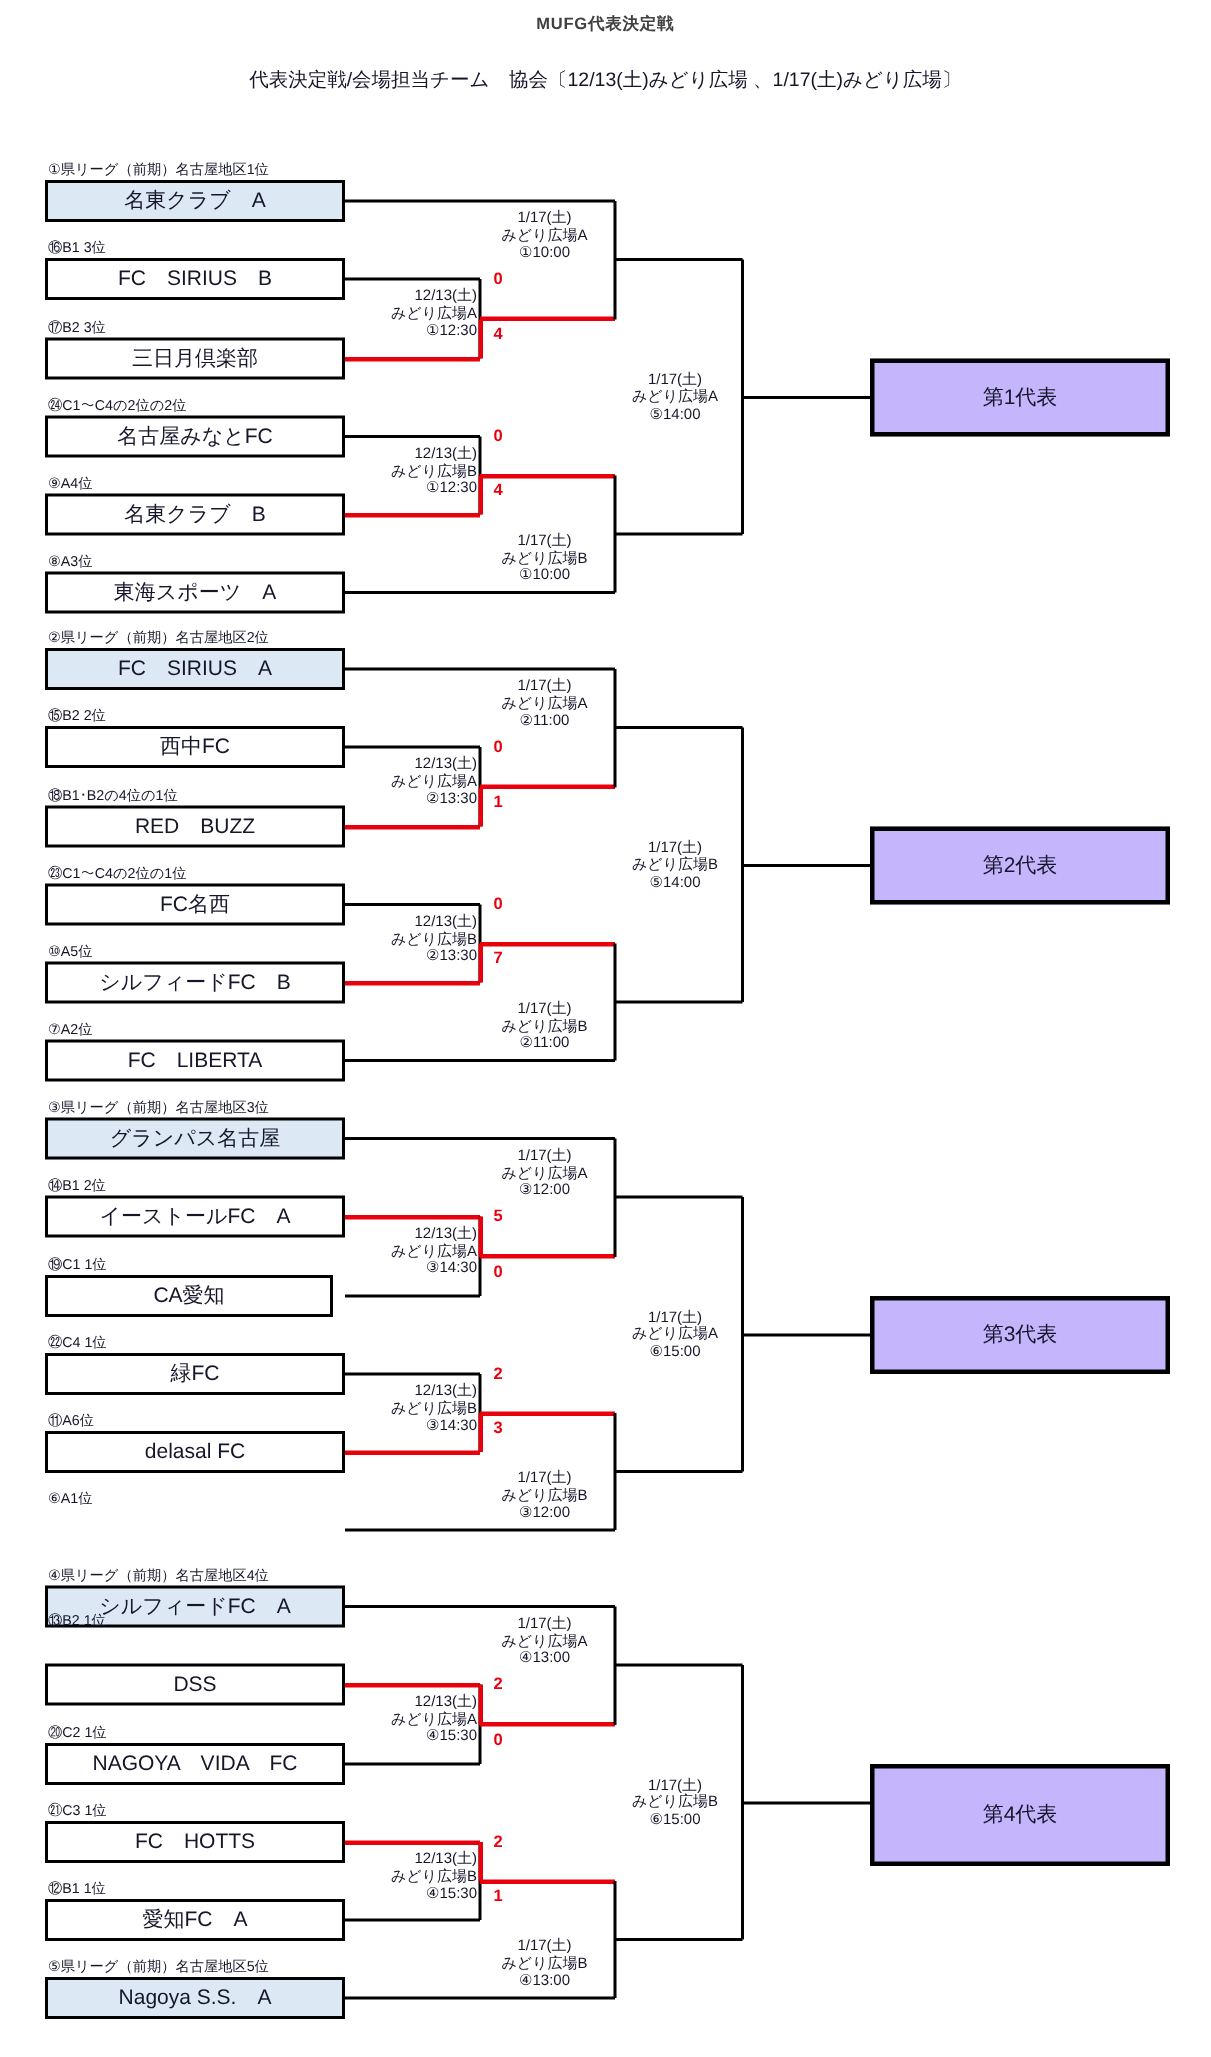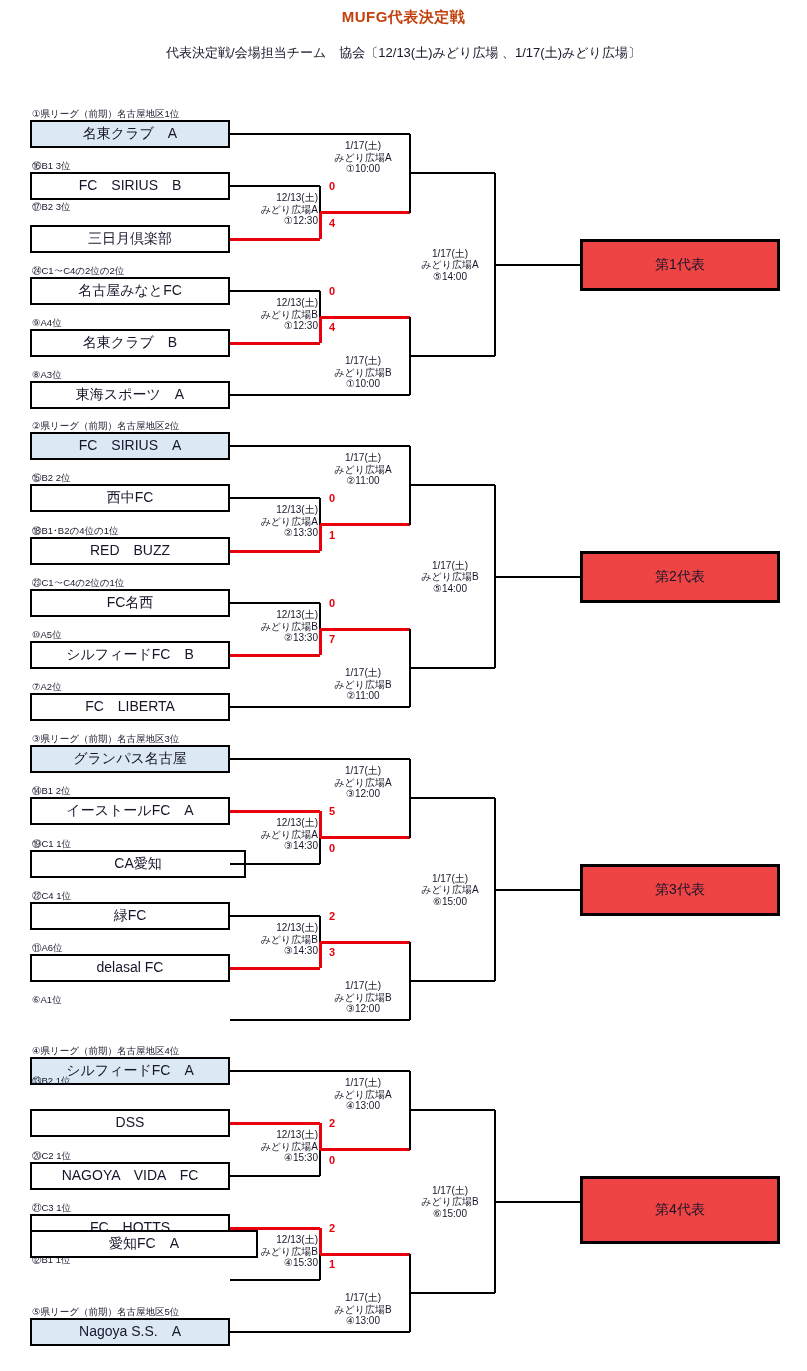--- a/index.html
+++ b/index.html
@@ -4,21 +4,21 @@
 <style>
   html,body{margin:0;padding:0;background:#ffffff;}
   body{
     width:807px;height:1371px;position:relative;overflow:hidden;
     font-family:"Liberation Sans","DejaVu Sans",sans-serif;
     color:#1a1a2e;
   }
 
   .title{
     position:absolute;left:0;top:8px;width:807px;text-align:center;
-    font-size:15px;font-weight:bold;letter-spacing:.5px;color:#c2410c;
+    font-size:11px;font-weight:bold;letter-spacing:.5px;color:#404040;
   }
   .subtitle{
     position:absolute;left:0;top:44px;width:807px;text-align:center;
     font-size:13px;color:#16162b;
   }
 
   
   .bracket{position:absolute;left:0;top:0;width:807px;height:1371px;}
 
   .seed-label{
@@ -28,21 +28,21 @@
   .team-box{
     position:absolute;box-sizing:border-box;
     border:2.5px solid #000;background:#ffffff;
     height:28px;line-height:23px;text-align:center;
     font-size:14px;color:#16162b;white-space:nowrap;overflow:hidden;
   }
   .team-box.seeded{background:#dce9f5;}
 
   .rep-box{
     position:absolute;box-sizing:border-box;
-    border:3px solid #000;background:#ef4444;
+    border:3px solid #000;background:#c4b5fd;
     text-align:right;font-size:14px;color:#16162b;
     display:flex;align-items:center;justify-content:center;
   }
 
   .ln{position:absolute;background:#000;}
   .ln.red{background:#e8000d;}
 
   .minfo{
     position:absolute;font-size:10px;line-height:11.5px;color:#16162b;
     text-align:right;white-space:nowrap;
@@ -57,21 +57,21 @@
 <body>
 
 <div class="title">MUFG代表決定戦</div>
 <div class="subtitle">代表決定戦/会場担当チーム　協会〔12/13(土)みどり広場 、1/17(土)みどり広場〕</div>
 
 <div class="bracket" id="bracket">
     <div class="seed-label" style="left:32px;top:108px;">①県リーグ（前期）名古屋地区1位</div>
     <div class="team-box seeded" style="left:30px;top:120px;width:200px;">名東クラブ　A</div>
     <div class="seed-label" style="left:32px;top:160px;">⑯B1 3位</div>
     <div class="team-box" style="left:30px;top:172px;width:200px;">FC　SIRIUS　B</div>
-    <div class="seed-label" style="left:32px;top:201px;">⑰B2 3位</div>
+    <div class="seed-label" style="left:32px;top:213px;">⑰B2 3位</div>
     <div class="team-box" style="left:30px;top:225px;width:200px;">三日月倶楽部</div>
     <div class="seed-label" style="left:32px;top:265px;">㉔C1～C4の2位の2位</div>
     <div class="team-box" style="left:30px;top:277px;width:200px;">名古屋みなとFC</div>
     <div class="seed-label" style="left:32px;top:317px;">⑨A4位</div>
     <div class="team-box" style="left:30px;top:329px;width:200px;">名東クラブ　B</div>
     <div class="seed-label" style="left:32px;top:369px;">⑧A3位</div>
     <div class="team-box" style="left:30px;top:381px;width:200px;">東海スポーツ　A</div>
     <div class="ln" style="left:230px;top:185px;width:90px;height:2px;"></div>
     <div class="ln red" style="left:230px;top:237.5px;width:90px;height:3px;"></div>
     <div class="ln" style="left:319px;top:186px;width:2px;height:53px;"></div>
@@ -178,21 +178,21 @@
       <div>1/17(土)</div>
       <div>みどり広場B</div>
       <div>⑤14:00</div>
     </div>
     <div class="rep-box" style="left:580px;top:550.625px;width:200px;height:52px;">第2代表</div>
     <div class="seed-label" style="left:32px;top:733px;">③県リーグ（前期）名古屋地区3位</div>
     <div class="team-box seeded" style="left:30px;top:745px;width:200px;">グランパス名古屋</div>
     <div class="seed-label" style="left:32px;top:785px;">⑭B1 2位</div>
     <div class="team-box" style="left:30px;top:797px;width:200px;">イーストールFC　A</div>
     <div class="seed-label" style="left:32px;top:838px;">⑲C1 1位</div>
-    <div class="team-box" style="left:30px;top:850px;width:216px;">CA愛知</div>
+    <div class="team-box" style="left:30px;top:850px;width:192px;">CA愛知</div>
     <div class="seed-label" style="left:32px;top:890px;">㉒C4 1位</div>
     <div class="team-box" style="left:30px;top:902px;width:200px;">緑FC</div>
     <div class="seed-label" style="left:32px;top:942px;">⑪A6位</div>
     <div class="team-box" style="left:30px;top:954px;width:200px;">delasal FC</div>
     <div class="seed-label" style="left:32px;top:994px;">⑥A1位</div>
     <div class="ln red" style="left:230px;top:809.5px;width:90px;height:3px;"></div>
     <div class="ln" style="left:230px;top:863px;width:90px;height:2px;"></div>
     <div class="ln" style="left:319px;top:811px;width:2px;height:53px;"></div>
     <div class="ln red" style="left:318.5px;top:811px;width:3px;height:26.5px;"></div>
     <div class="ln red" style="left:320px;top:836px;width:90px;height:3px;"></div>
@@ -241,21 +241,21 @@
     <div class="rep-box" style="left:580px;top:863.625px;width:200px;height:52px;">第3代表</div>
     <div class="seed-label" style="left:32px;top:1045px;">④県リーグ（前期）名古屋地区4位</div>
     <div class="team-box seeded" style="left:30px;top:1057px;width:200px;">シルフィードFC　A</div>
     <div class="seed-label" style="left:32px;top:1075px;">⑬B2 1位</div>
     <div class="team-box" style="left:30px;top:1109px;width:200px;">DSS</div>
     <div class="seed-label" style="left:32px;top:1150px;">⑳C2 1位</div>
     <div class="team-box" style="left:30px;top:1162px;width:200px;">NAGOYA　VIDA　FC</div>
     <div class="seed-label" style="left:32px;top:1202px;">㉑C3 1位</div>
     <div class="team-box" style="left:30px;top:1214px;width:200px;">FC　HOTTS</div>
     <div class="seed-label" style="left:32px;top:1254px;">⑫B1 1位</div>
-    <div class="team-box" style="left:30px;top:1230px;width:228px;">愛知FC　A</div>
+    <div class="team-box" style="left:30px;top:1266px;width:200px;">愛知FC　A</div>
     <div class="seed-label" style="left:32px;top:1306px;">⑤県リーグ（前期）名古屋地区5位</div>
     <div class="team-box seeded" style="left:30px;top:1318px;width:200px;">Nagoya S.S.　A</div>
     <div class="ln red" style="left:230px;top:1121.5px;width:90px;height:3px;"></div>
     <div class="ln" style="left:230px;top:1175px;width:90px;height:2px;"></div>
     <div class="ln" style="left:319px;top:1123px;width:2px;height:53px;"></div>
     <div class="ln red" style="left:318.5px;top:1123px;width:3px;height:26.5px;"></div>
     <div class="ln red" style="left:320px;top:1148px;width:90px;height:3px;"></div>
     <div class="minfo" style="left:232px;top:1129px;width:86px;">
       <div>12/13(土)</div>
       <div>みどり広場A</div>

